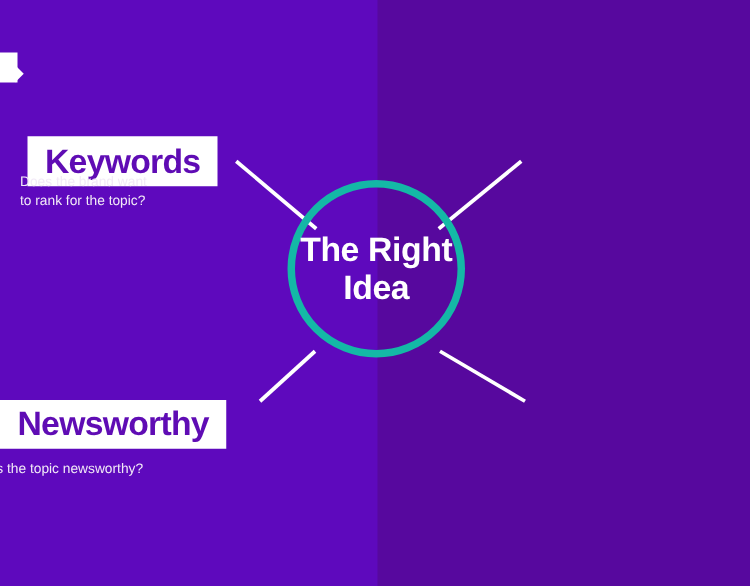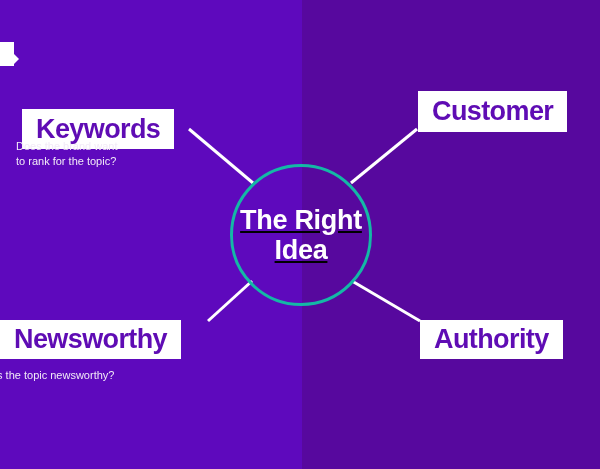--- a/index.html
+++ b/index.html
@@ -31,26 +31,26 @@
     border-bottom:7px solid transparent;
     border-left:7px solid #ffffff;
   }
 
   
   .lines{position:absolute;left:0;top:0;width:600px;height:469px;}
 
   
   .center-circle{
     position:absolute;
-    left:230px;top:164px;
+    left:230px;top:144px;
     width:142px;height:142px;
-    border:3px solid #14b8a6;
+    border:6px solid #14b8a6;
     border-radius:50%;
     box-sizing:border-box;
-    display:flex;align-items:center;justify-content:center;text-decoration:underline;
+    display:flex;align-items:center;justify-content:center;
   }
   .center-label{
     color:#ffffff;
     font-size:27px;
     font-weight:bold;
     line-height:1.12;
     text-align:center;
     letter-spacing:-0.3px;
   }
 
@@ -105,20 +105,18 @@
   <div class="center-circle">
     <div class="center-label">The
 Right
 Idea</div>
   </div>
 
   <div class="label-box box-keywords">Keywords</div>
   <div class="desc desc-keywords">Does the brand want
 to rank for the topic?</div>
 
-  <div class="label-box box-customer">Customer</div>
 
   <div class="label-box box-newsworthy">Newsworthy</div>
   <div class="desc desc-newsworthy">Is the topic newsworthy?</div>
 
-  <div class="label-box box-authority">Authority</div>
 
 </div>
 
 </body></html>

